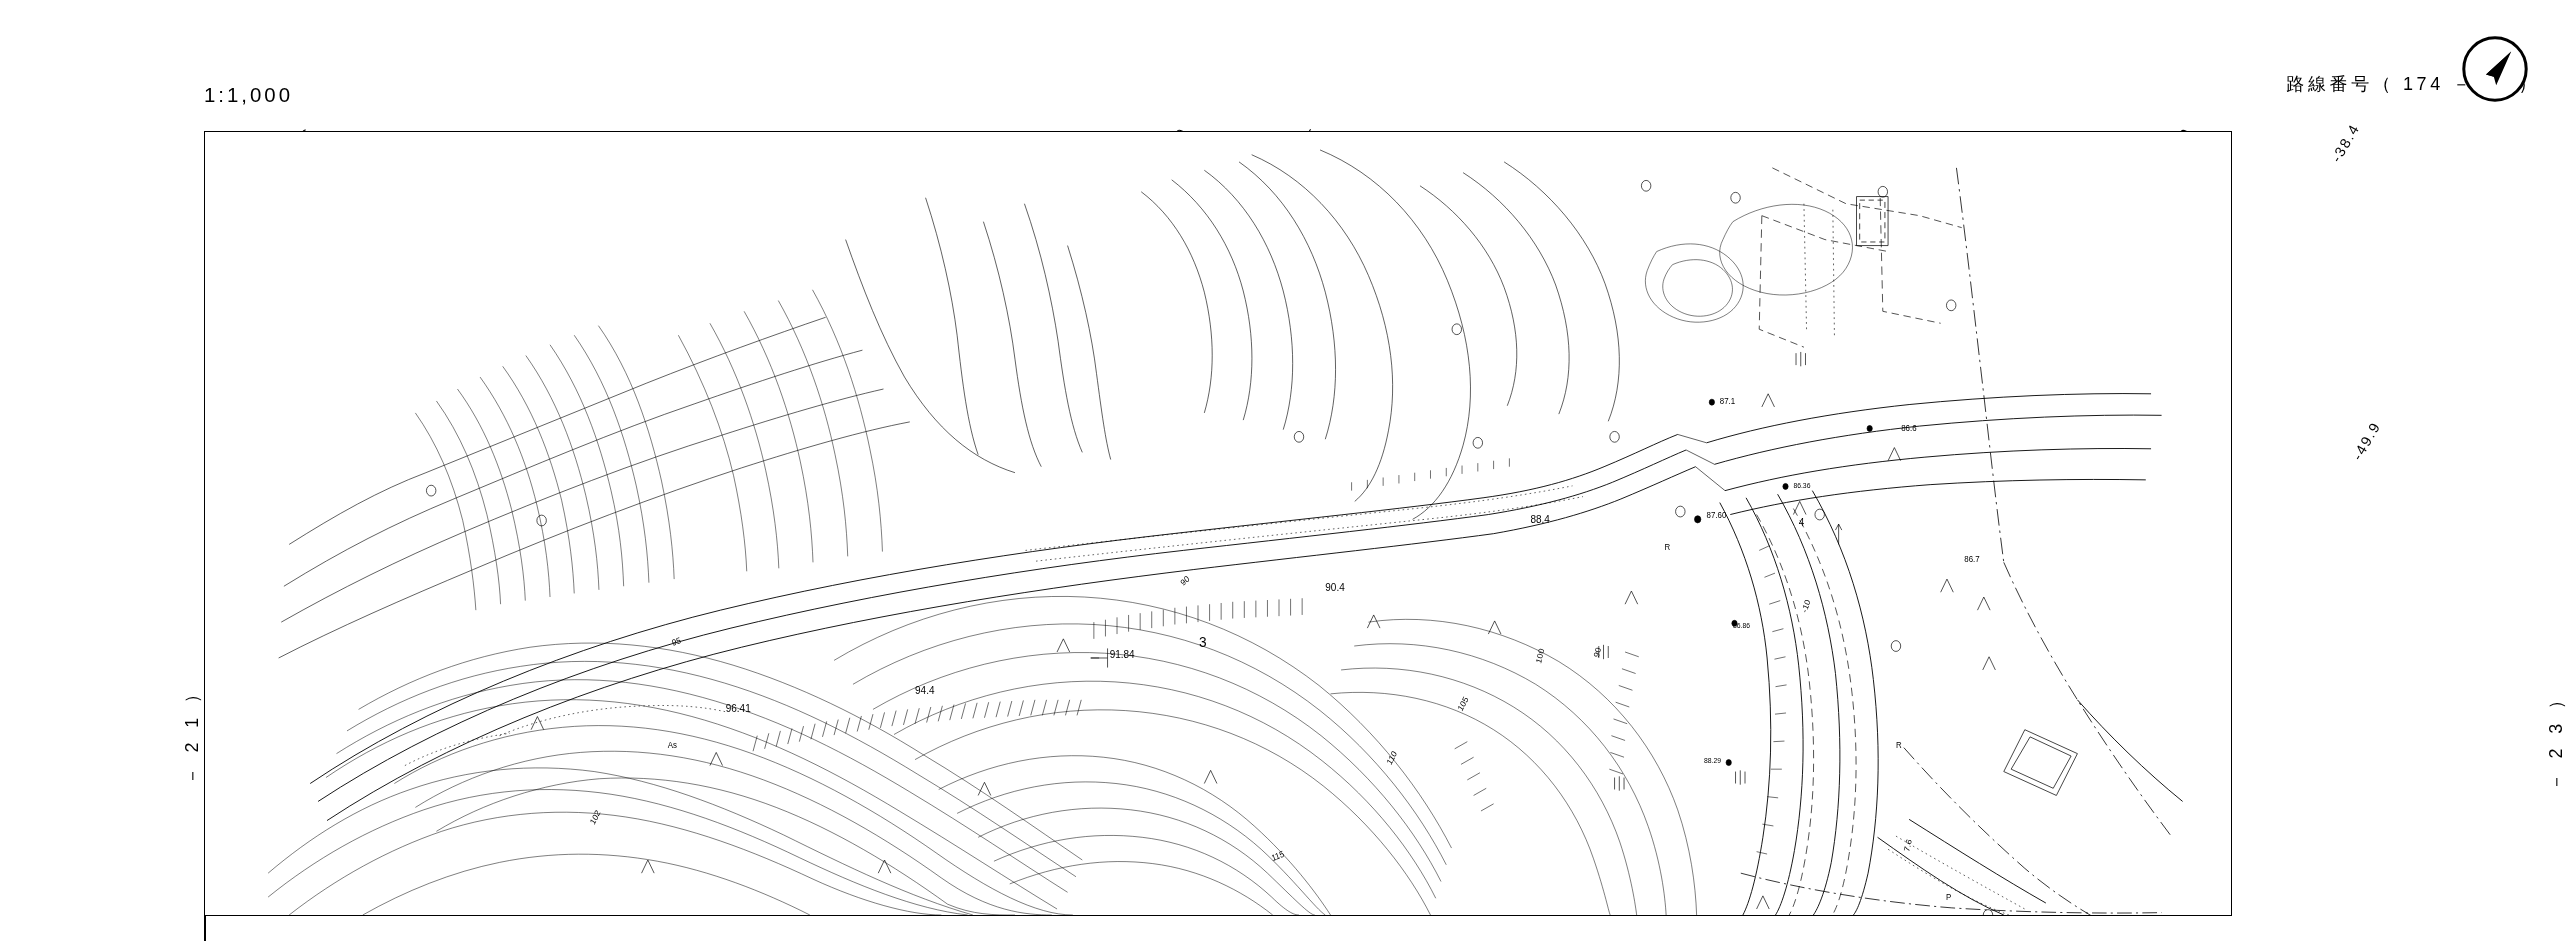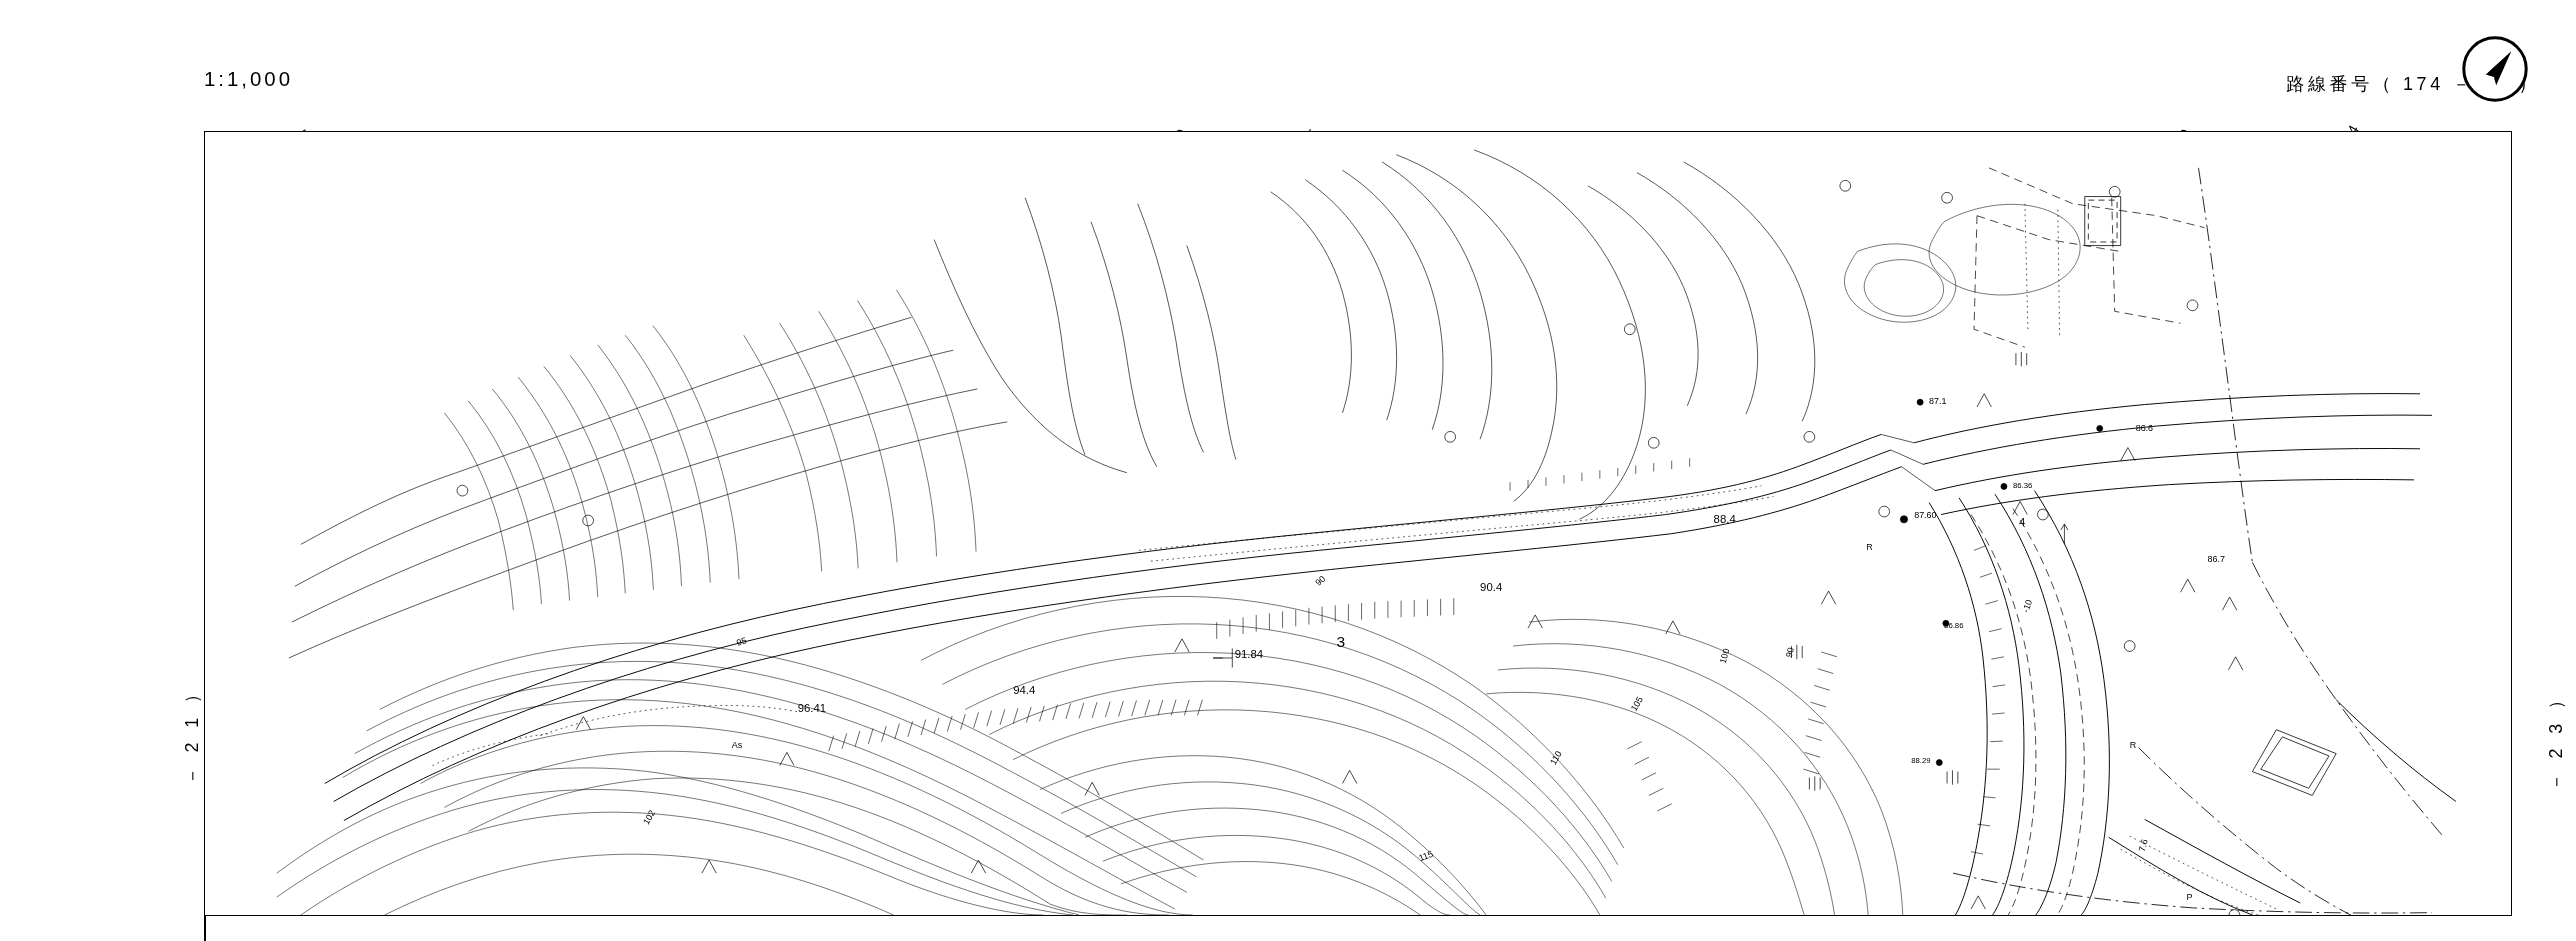--- a/index.html
+++ b/index.html
@@ -17,21 +17,21 @@
   }
   .sheet {
     position: absolute;
     inset: 0;
   }
 
   
   .scale-label {
     position: absolute;
     left: 204px;
-    top: 68px;
+    top: 84px;
     font-size: 20.4px;
     letter-spacing: 3px;
     white-space: nowrap;
     text-align: right;
   }
   .sheet-title {
     position: absolute;
     left: 0;
     right: 0;
     top: 53px;
@@ -48,21 +48,21 @@
     font-size: 18px;
     letter-spacing: 3.6px;
     white-space: nowrap;
   }
 
   
   .map-frame {
     position: absolute;
     left: 204px;
     top: 131px;
-    width: 2308px;
+    width: 2028px;
     height: 785px;
     border: 1.8px solid #000;
     box-sizing: border-box;
     overflow: hidden;
     background: #fff;
   }
   .left-extend {
     position: absolute;
     left: 204px;
     top: 916px;

